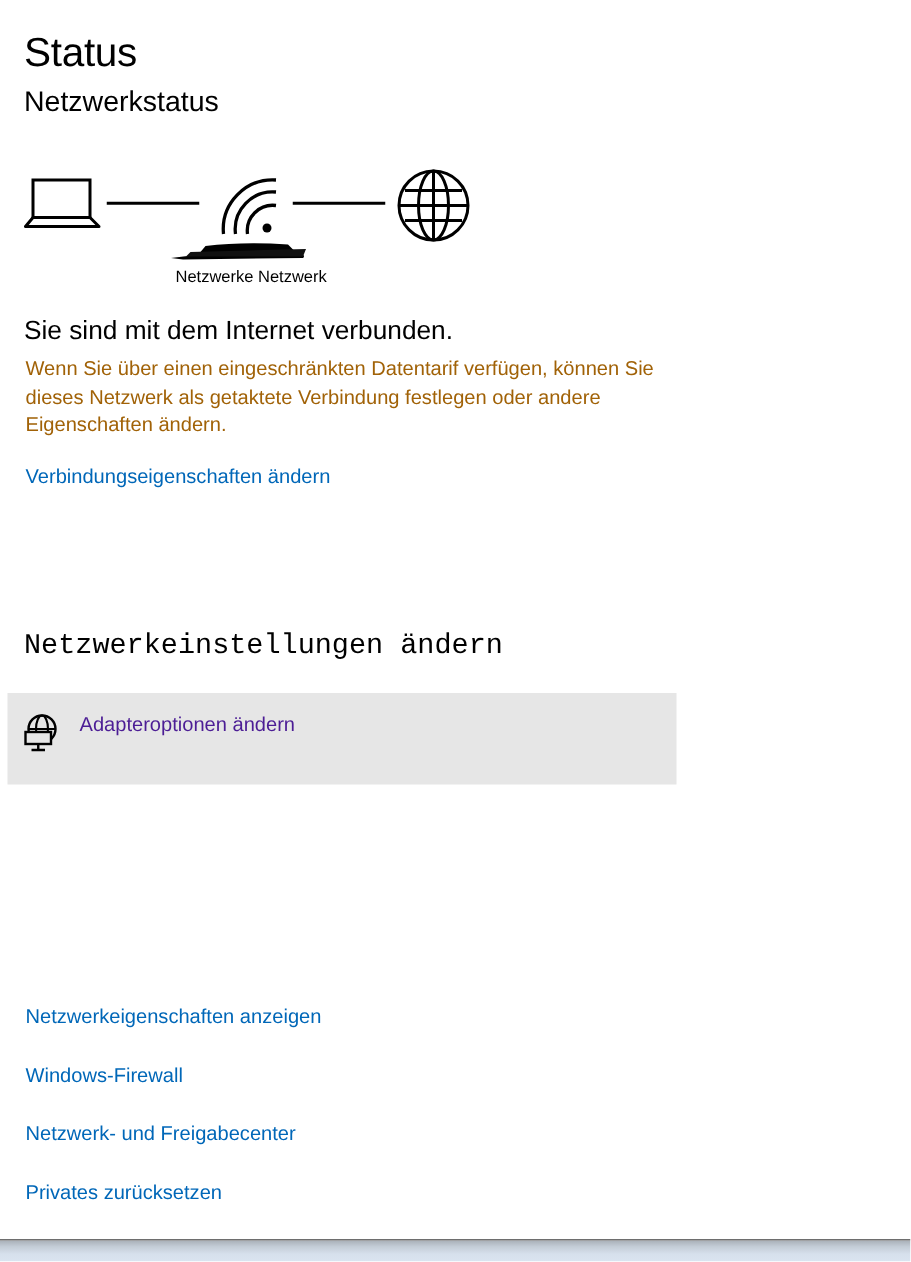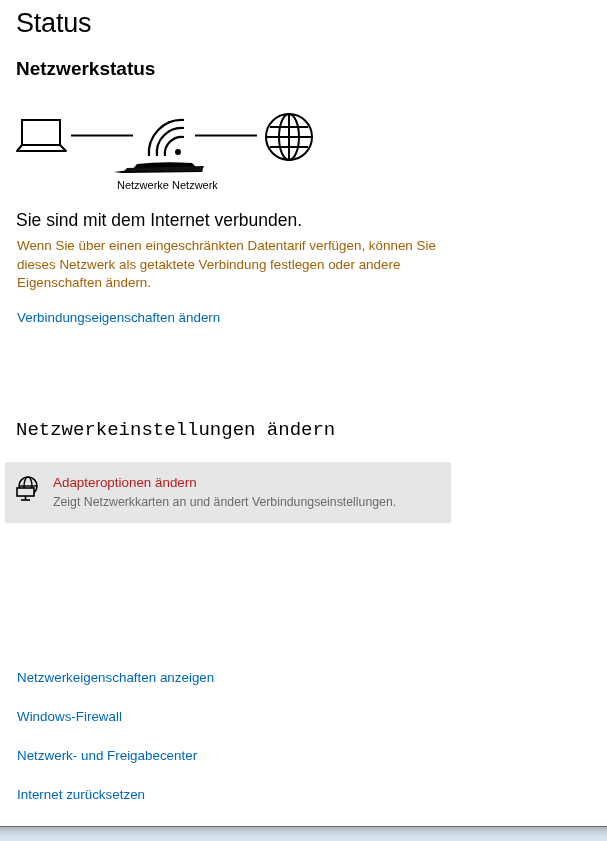--- a/index.html
+++ b/index.html
@@ -5,40 +5,40 @@
     * { box-sizing: border-box; margin: 0; padding: 0; }
     html, body {
       width: 607px; height: 841px; overflow: hidden;
       background: #ffffff;
       font-family: "Liberation Sans", "DejaVu Sans", sans-serif;
       color: #000;
     }
     .page { position: relative; width: 607px; height: 841px; }
     .abs { position: absolute; }
 
-    .page-title { left: 16px; top: 8px; font-size: 27px; font-weight: 400; color: #000; letter-spacing: -0.2px; }
+    .page-title { left: 16px; top: 20px; font-size: 27px; font-weight: 400; color: #000; letter-spacing: -0.2px; }
     .section-title { left: 16px; font-size: 19px; font-weight: 400; color: #000; }
-    #st1 { top: 58px; font-weight: bold; }
+    #st1 { top: 58px; }
     #st2 { top: 419px; font-family: Liberation Mono, monospace; }
 
     
     .diagram { left: 14px; top: 112px; width: 320px; height: 84px; }
     .diagram svg { position: absolute; }
     .redact { left: 112px; top: 160px; width: 95px; height: 16px; }
     .net-label { left: 117px; top: 179px; font-size: 11px; color: #000; }
 
     .status-heading { left: 16px; top: 210px; font-size: 17.5px; color: #000; }
     .status-desc { left: 17px; top: 237px; width: 430px; font-size: 13.4px; line-height: 18.5px; color: #a16207; }
 
     .link { left: 17px; font-size: 13.4px; color: #0067b8; cursor: pointer; text-decoration: none; white-space: nowrap; }
 
     .setting-item { left: 5px; width: 446px; cursor: pointer; }
     .setting-item.hover { background: #e6e6e6; }
     .setting-item .icon { position: absolute; left: 10px; width: 26px; height: 26px; }
-    .setting-item .title { position: absolute; left: 48px; font-size: 13.4px; color: #b91c1c; white-space: nowrap; text-align: right; }
+    .setting-item .title { position: absolute; left: 48px; font-size: 13.4px; color: #4c1d95; white-space: nowrap; text-align: right; }
     .setting-item .desc { position: absolute; left: 48px; font-size: 12.3px; line-height: 17.5px; color: #6b6b6b; width: 395px; }
 
     .bottom-bar {
       left: 0; top: 826px; width: 607px; height: 15px;
       border-top: 1px solid #6e6e6e;
       background: linear-gradient(#a9b0b8 0px, #c3ccd6 4px, #d6e0ec 9px, #dbe5f1 15px);
     }
   </style>
 </head>
 <body>
@@ -98,24 +98,23 @@
   <div class="abs setting-item hover" style="top:462px;height:61px">
     <svg class="icon" style="top:14px" viewBox="0 0 26 26">
       <circle cx="13" cy="10" r="9" fill="none" stroke="#000" stroke-width="1.6"></circle>
       <ellipse cx="13" cy="10" rx="4" ry="9" fill="none" stroke="#000" stroke-width="1.4"></ellipse>
       <line x1="4" y1="10" x2="22" y2="10" stroke="#000" stroke-width="1.4"></line>
       <rect x="2" y="12" width="17" height="8" fill="#e6e6e6" stroke="#000" stroke-width="1.6"></rect>
       <line x1="10.5" y1="20" x2="10.5" y2="24" stroke="#000" stroke-width="1.6"></line>
       <line x1="6" y1="24" x2="15" y2="24" stroke="#000" stroke-width="1.6"></line>
     </svg>
     <div class="title" style="top:13px">Adapteroptionen ändern</div>
-    <div class="desc" style="top:32px">Zeigt Netzwerkkarten an und ändert Verbindungseinstellungen.</div>
   </div>
 
 
 
   <a class="abs link" style="top:670px">Netzwerkeigenschaften anzeigen</a>
   <a class="abs link" style="top:709px">Windows-Firewall</a>
   <a class="abs link" style="top:748px">Netzwerk- und Freigabecenter</a>
-  <a class="abs link" style="top:787px">Internet zurücksetzen</a>
+  <a class="abs link" style="top:787px">Privates zurücksetzen</a>
 
   <div class="abs bottom-bar"></div>
 </div>
 
 </body></html>

